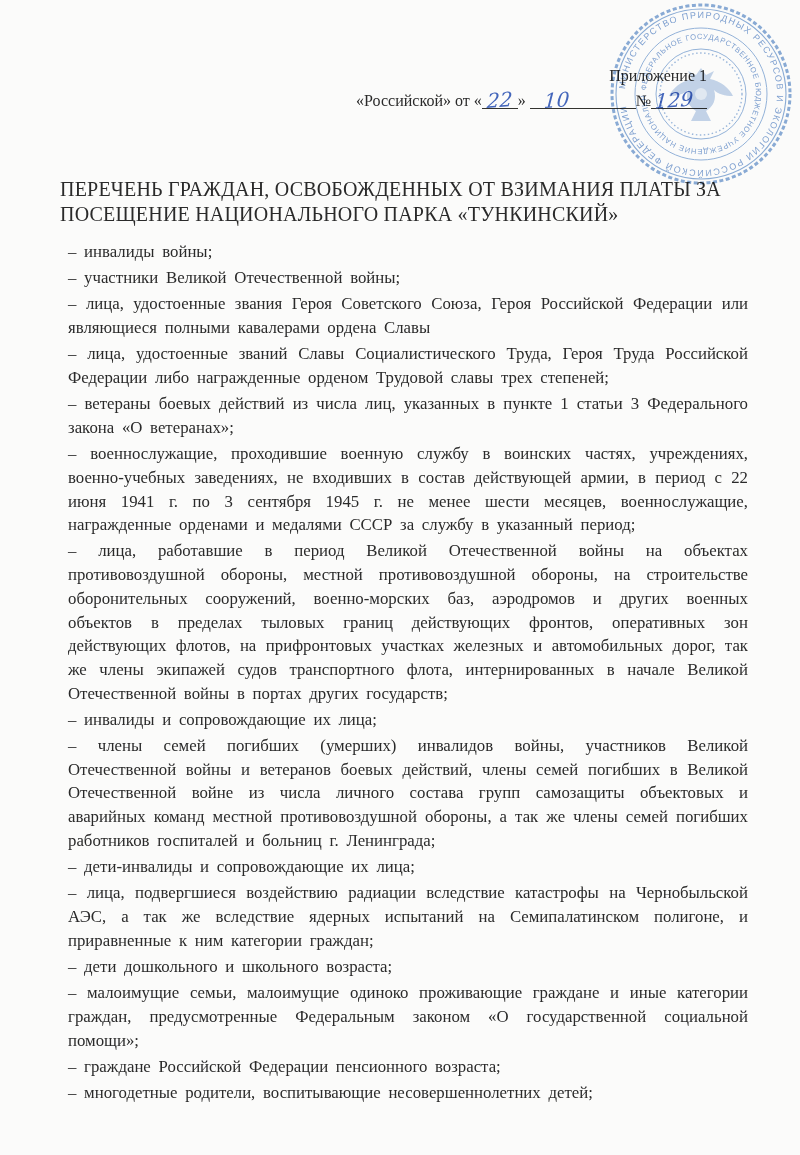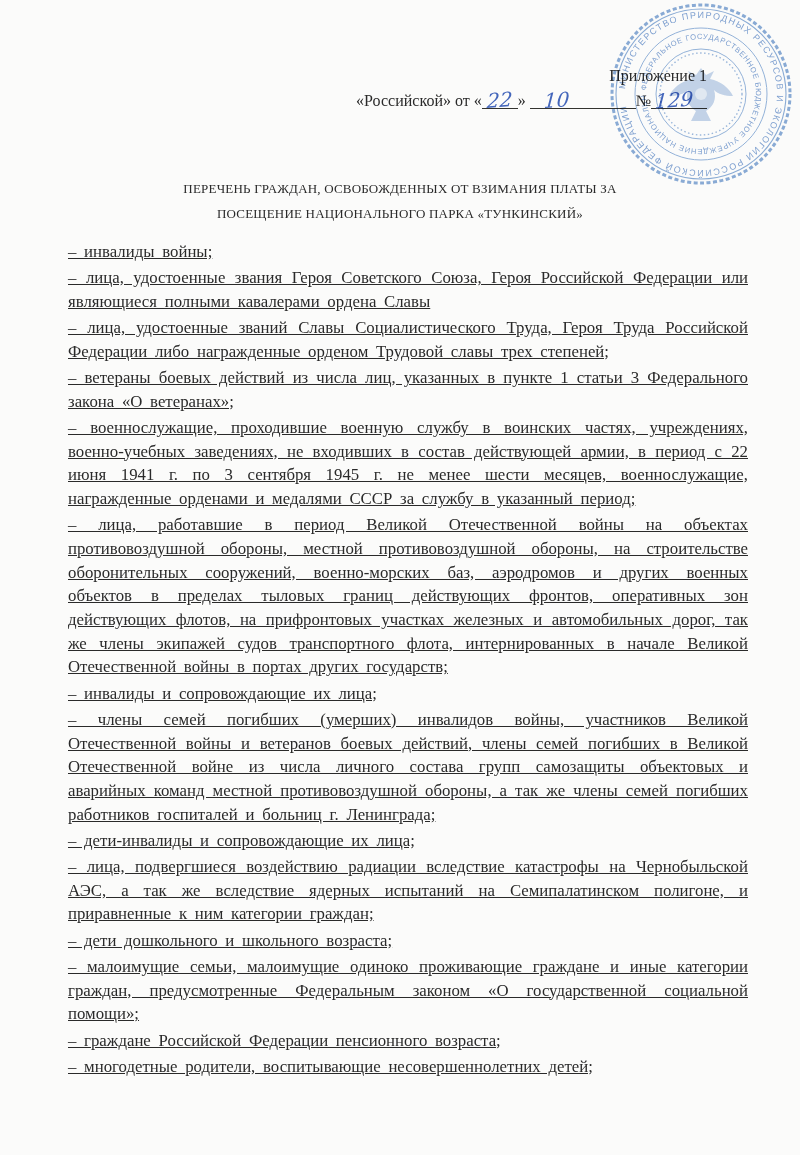--- a/index.html
+++ b/index.html
@@ -51,34 +51,33 @@
   .stamp .ring-text{
     font-family:"Liberation Sans",sans-serif;
     fill:#6f96cf;
   }
   .stamp .outer-ring-text{font-size:9px;letter-spacing:1.4px;}
   .stamp .inner-ring-text{font-size:7.6px;letter-spacing:.7px;}
 
   
   .title{
     position:absolute;top:177px;left:60px;width:680px;
-    text-align:center;
-    font-size:13px;line-height:24.5px;
+    text-align:left;
+    font-size:20px;line-height:24.5px;
     letter-spacing:.2px;
     z-index:2;
   }
 
   
   .bodytext{
     position:absolute;top:240px;left:68px;width:680px;
     font-size:16.8px;line-height:23.7px;
     text-align:justify;
     word-spacing:3.5px;
     z-index:2;
-    text-decoration:underline;
   }
   .bodytext p{margin:0 0 2.5px 0;}
 </style>
 </head>
 <body>
 
 <div class="page">
 
   <svg class="stamp" viewBox="0 0 194 188" aria-hidden="true">
     <defs>
@@ -111,20 +110,21 @@
     </div>
   </div>
 
   <div class="title">
     <div>ПЕРЕЧЕНЬ ГРАЖДАН, ОСВОБОЖДЕННЫХ ОТ ВЗИМАНИЯ ПЛАТЫ ЗА</div>
     <div>ПОСЕЩЕНИЕ НАЦИОНАЛЬНОГО ПАРКА «ТУНКИНСКИЙ»</div>
   </div>
 
   <div class="bodytext">
     <p>– инвалиды войны;</p>
+    <p>– участники Великой Отечественной войны;</p>
     <p>– лица, удостоенные звания Героя Советского Союза, Героя Российской Федерации или являющиеся полными кавалерами ордена Славы</p>
     <p>– лица, удостоенные званий Славы Социалистического Труда, Героя Труда Российской Федерации либо награжденные орденом Трудовой славы трех степеней;</p>
     <p>– ветераны боевых действий из числа лиц, указанных в пункте 1 статьи 3 Федерального закона «О ветеранах»;</p>
     <p>– военнослужащие, проходившие военную службу в воинских частях, учреждениях, военно-учебных заведениях, не входивших в состав действующей армии, в период с 22 июня 1941 г. по 3 сентября 1945 г. не менее шести месяцев, военнослужащие, награжденные орденами и медалями СССР за службу в указанный период;</p>
     <p>– лица, работавшие в период Великой Отечественной войны на объектах противовоздушной обороны, местной противовоздушной обороны, на строительстве оборонительных сооружений, военно-морских баз, аэродромов и других военных объектов в пределах тыловых границ действующих фронтов, оперативных зон действующих флотов, на прифронтовых участках железных и автомобильных дорог, так же члены экипажей судов транспортного флота, интернированных в начале Великой Отечественной войны в портах других государств;</p>
     <p>– инвалиды и сопровождающие их лица;</p>
     <p>– члены семей погибших (умерших) инвалидов войны, участников Великой Отечественной войны и ветеранов боевых действий, члены семей погибших в Великой Отечественной войне из числа личного состава групп самозащиты объектовых и аварийных команд местной противовоздушной обороны, а так же члены семей погибших работников госпиталей и больниц г. Ленинграда;</p>
     <p>– дети-инвалиды и сопровождающие их лица;</p>
     <p>– лица, подвергшиеся воздействию радиации вследствие катастрофы на Чернобыльской АЭС, а так же вследствие ядерных испытаний на Семипалатинском полигоне, и приравненные к ним категории граждан;</p>
     <p>– дети дошкольного и школьного возраста;</p>

